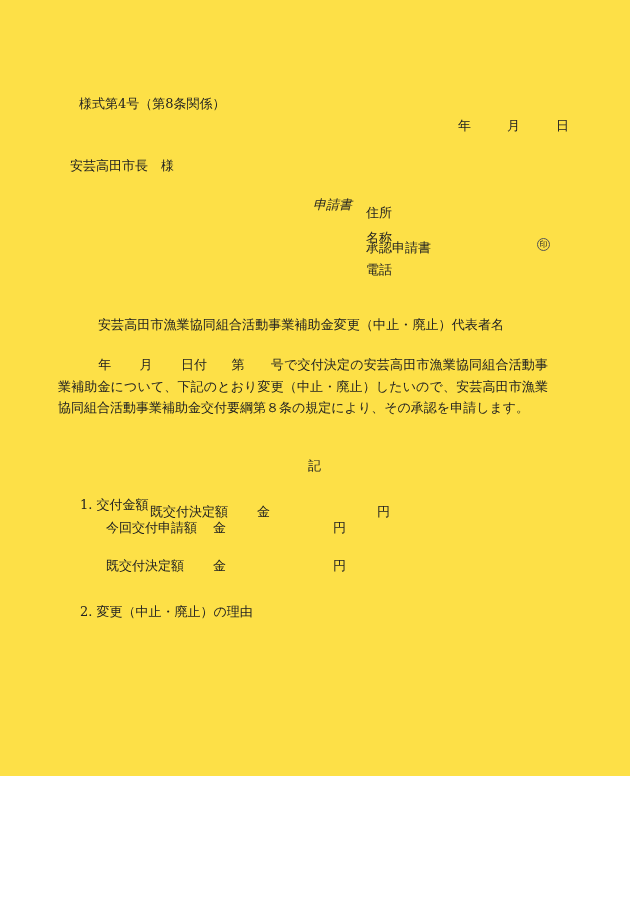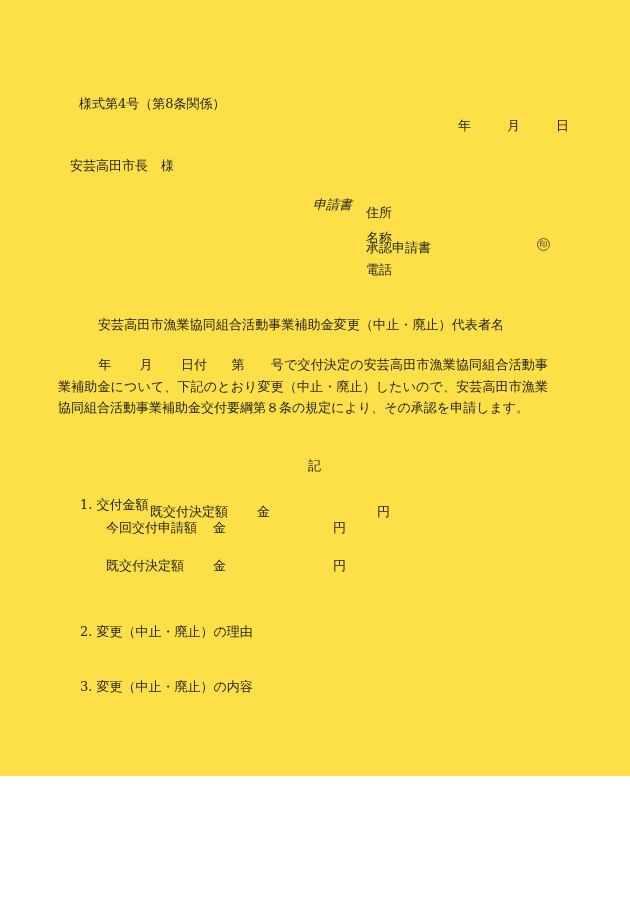--- a/index.html
+++ b/index.html
@@ -27,21 +27,21 @@
       position: absolute; left: 58px; top: 354px; width: 490px;
       line-height: 21.5px; white-space: normal; text-align: justify;
     }
     .body-text .sp { display: inline-block; }
     .ki { left: 308px; top: 458px; }
     .sec1 { left: 80px; top: 497px; }
     .row-label { left: 106px; }
     .row-kin { left: 213px; }
     .row-en { left: 333px; }
     .r0 { top: 504px; margin-left: 44px; } .r1 { top: 520px; } .r2 { top: 558px; }
-    .sec2 { left: 80px; top: 624px; }
+    .sec2 { left: 80px; top: 604px; }
     .sec3 { left: 80px; top: 679px; }
   </style>
 </head>
 <body>
 
 <div class="page">
 
   <div class="abs form-no">様式第4号（第8条関係）</div>
 
   <div class="abs date">
@@ -71,15 +71,14 @@
 
   <div class="abs row-label r1">今回交付申請額</div>
   <div class="abs row-kin r1">金</div>
   <div class="abs row-en r1">円</div>
 
   <div class="abs row-label r2">既交付決定額</div>
   <div class="abs row-kin r2">金</div>
   <div class="abs row-en r2">円</div>
 
   <div class="abs sec2">2.  変更（中止・廃止）の理由</div>
-  <div class="abs sec3">3.  変更（中止・廃止）の内容</div>
 
 </div>
 
 </body></html>

